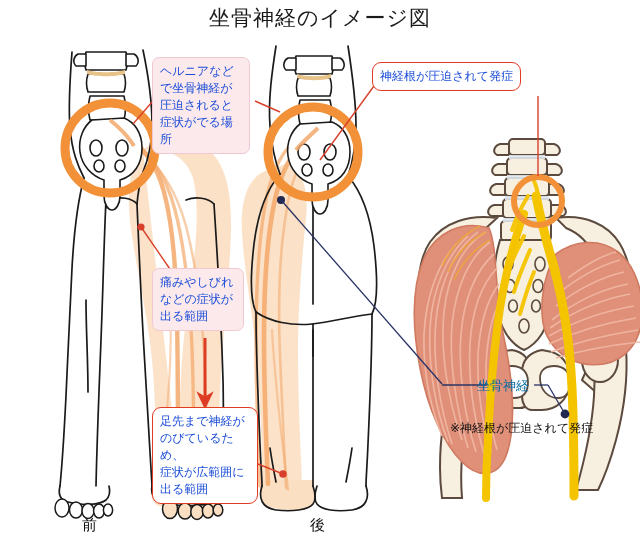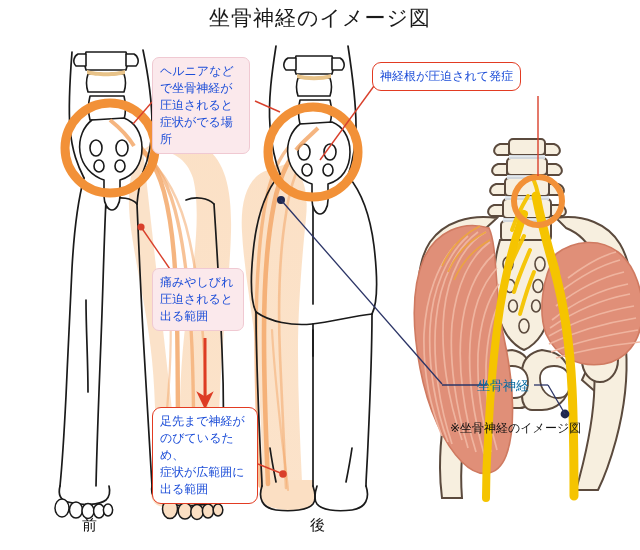--- a/index.html
+++ b/index.html
@@ -367,31 +367,31 @@
   </svg>
 
   <div class="title">坐骨神経のイメージ図</div>
 
   <div class="callout pink" style="left:152px;top:57px;width:98px;">ヘルニアなど
 で坐骨神経が
 圧迫されると
 症状がでる場所</div>
 
   <div class="callout pink" style="left:152px;top:268px;width:92px;">痛みやしびれ
-圧迫されると
+などの症状が
 出る範囲</div>
 
   <div class="callout white" style="left:152px;top:407px;width:106px;">足先まで神経が
 のびているため、
 症状が広範囲に
 出る範囲</div>
 
   <div class="callout white" style="left:372px;top:62px;width:auto;white-space:nowrap;">神経根が圧迫されて発症</div>
 
   <div class="bigfoot" style="left:82px;top:516px;">前</div>
 
   <div class="bigfoot" style="left:310px;top:516px;">後</div>
 
   <div class="plainlabel" style="left:477px;top:377px;">坐骨神経</div>
 
-  <div class="note" style="left:450px;top:420px;">※坐骨神経のイメージ図</div>
+  <div class="note" style="left:450px;top:420px;">※神経根が圧迫されて発症</div>
 
 </div>
 
 </body></html>

